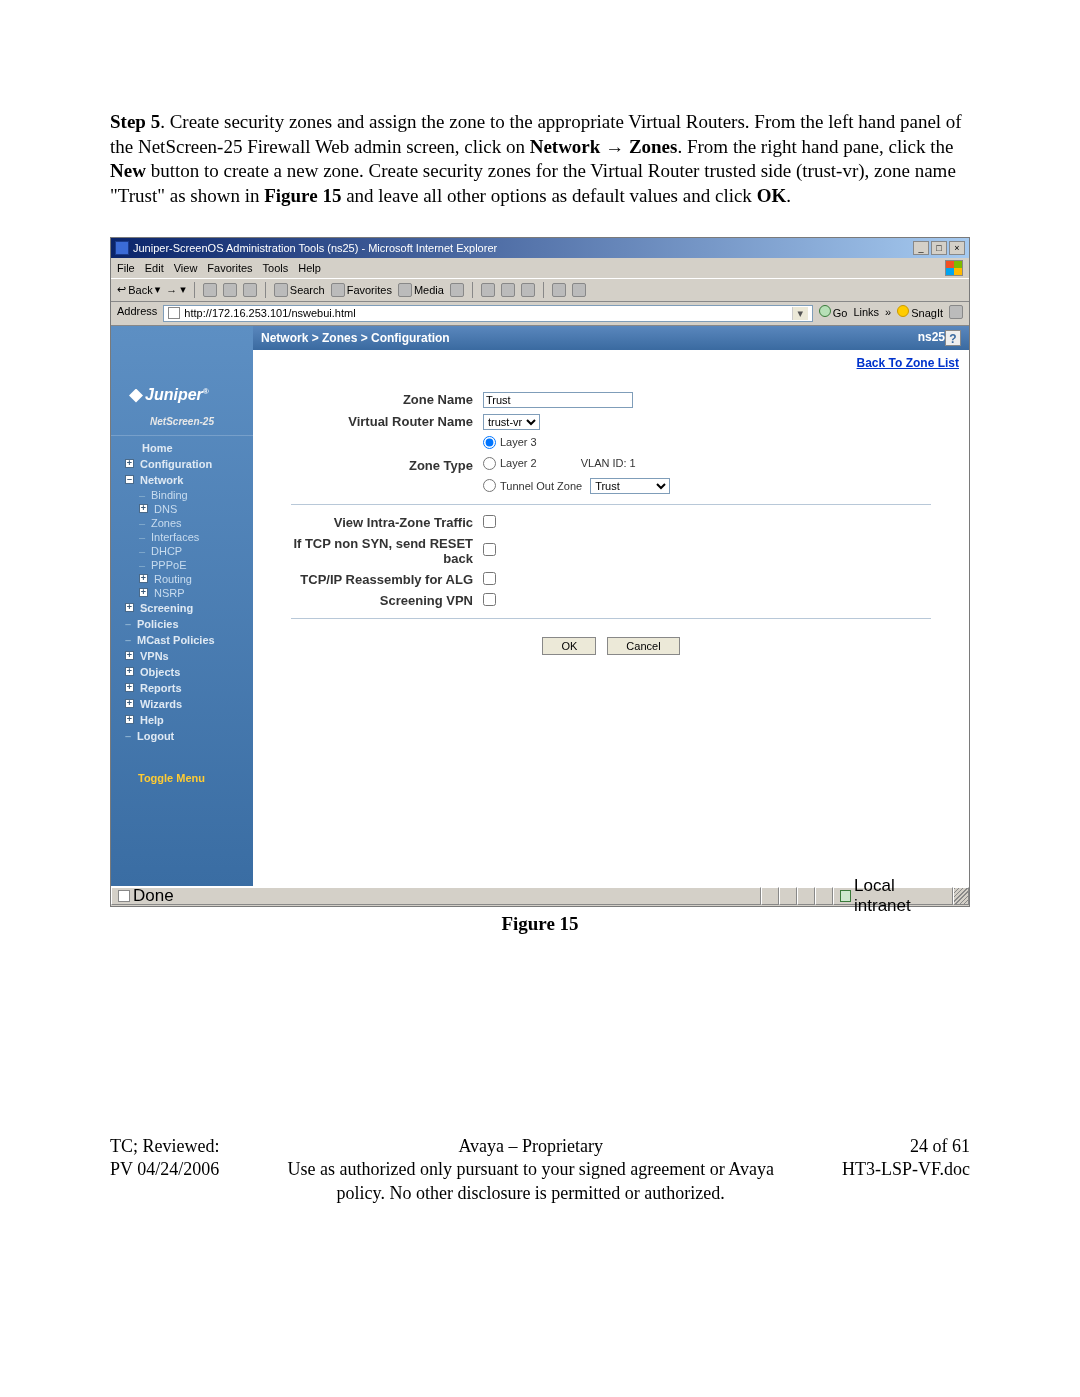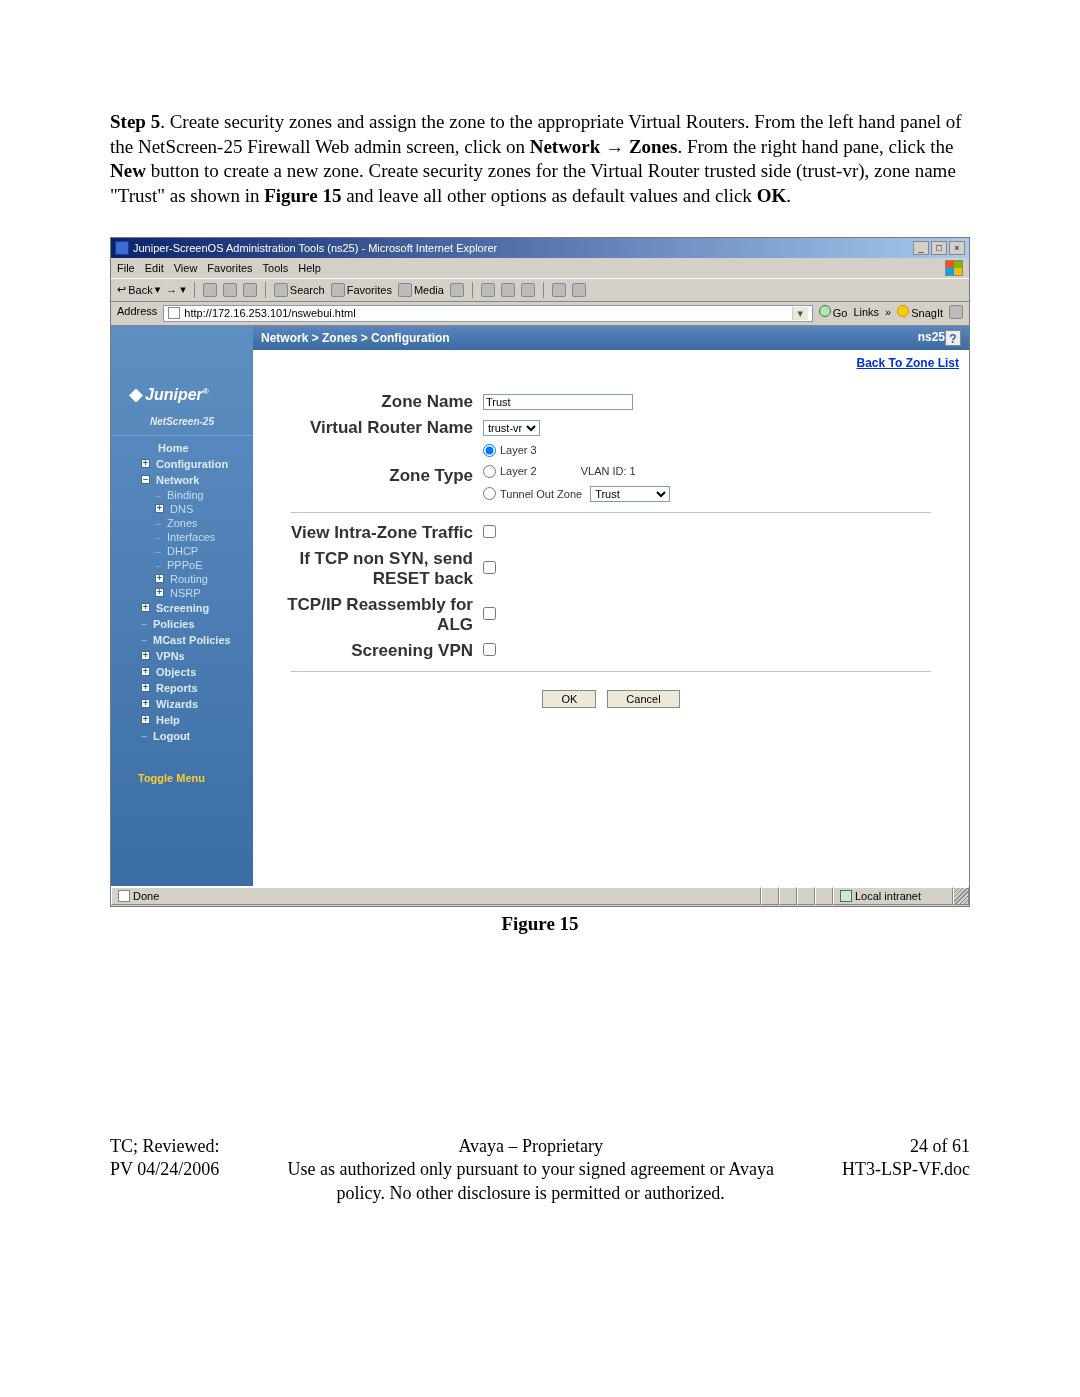--- a/index.html
+++ b/index.html
@@ -29,46 +29,46 @@
   .addr-input .dd { margin-left:auto; width:16px; text-align:center; border-left:1px solid #ccc; color:#555; background:#ece9d8;}
   .addr-right { display:flex; align-items:center; gap:6px; }
   .go-icon { width:12px; height:12px; border:1px solid #3a7a3a; border-radius:50%; background:#b7e0b7; display:inline-block; margin-right:2px; }
   .snagit-icon { width:12px;height:12px;border-radius:50%;background:#ffcc00;border:1px solid #c90;display:inline-block;margin-right:2px;}
 
   .content-area { display:flex; height: 560px; }
   .sidebar { width:142px; background: linear-gradient(to bottom, #5d8fc3, #3a6da3); color:#fff; font-size:11px; padding-bottom:20px; position:relative; }
   .juniper-logo { padding: 60px 8px 8px 18px; font-weight:bold; font-size:16px; font-style:italic; }
   .juniper-logo .leaf { display:inline-block; width:14px;height:14px;background:#fff; clip-path: polygon(50% 0,100% 50%,50% 100%,0 50%); margin-right:2px; vertical-align:middle;}
   .device-name { text-align:center; font-size:10px; font-weight:bold; font-style:italic; color:#e8e8e8; padding:4px 0 8px 0; border-bottom:1px solid rgba(255,255,255,0.2);}
-  .nav { padding:4px 16px; }
+  .nav { padding:4px 0; }
   .nav-item { padding:2px 0 2px 14px; color:#cddff0; font-weight:bold; font-size:11px; display:flex; align-items:center; gap:3px; }
   .nav-item.top { color:#dfe9f3; }
   .nav-sub { padding-left:28px; color:#c8dcef; font-weight:normal; display:flex; align-items:center; gap:3px; padding-top:1px; padding-bottom:1px;}
   .tree-exp { display:inline-block; width:9px; height:9px; background:#fff; border:1px solid #4a6a8a; color:#3a5a7a; font-size:9px; line-height:7px; text-align:center; font-weight:bold; margin-right:3px; }
   .tree-dash { display:inline-block; width:9px; color:#8ab0d0; }
   .toggle-menu { color:#ffcc33; font-weight:bold; padding:24px 0 0 27px; font-size:11px; }
 
   .main-pane { flex:1; background:#fff; display:flex; flex-direction:column; }
   .breadcrumb-bar { background: linear-gradient(to bottom, #5a87bd, #3a6aa0); color:#fff; padding:4px 8px; font-weight:bold; font-size:12px; display:flex; align-items:center; height:24px; }
   .breadcrumb-bar .right { margin-left:auto; display:flex; align-items:flex-start; }
   .help-icon { width:16px; height:16px; background:#eee; color:#3a6aa0; font-weight:bold; text-align:center; line-height:16px; border:1px solid #888; }
   .back-link { text-align:right; padding:6px 10px; }
   .back-link a { color:#0033cc; font-weight:bold; text-decoration:underline; font-size:12px;margin-left:13px; }
   .form-area { padding:10px 20px 10px 20px; font-family: Arial, sans-serif; font-size:11px; color:#333; }
   .form-row { display:flex; align-items:center; margin:6px 0; }
-  .form-label { width:210px; text-align:right; padding-right:10px; font-weight:bold; font-size:17px; }
+  .form-label { width:210px; text-align:right; padding-right:10px; font-weight:bold; font-size:13px; }
   .form-val input[type=text] { border:1px solid #7f9db9; padding:1px 2px; font-size:11px; }
   .form-val select { border:1px solid #7f9db9; font-size:11px; background:#fff; }
   .hr { border:none; border-top:1px solid #b8c8d8; margin:10px 18px; }
   .radio-stack { display:flex; flex-direction:column; gap:8px; }
   .radio-line { display:flex; align-items:center; gap:4px; }
   .btn-row { text-align:center; padding:8px 0; }
   .btn { background:#ece9d8; border:1px solid #888; padding:2px 18px; font-size:11px; margin:0 4px; }
 
-  .statusbar { background:#d4d0c8; border-top:1px solid #fff; display:flex; align-items:center; font-size:11px; height:20px; }
+  .statusbar { background:#d4d0c8; border-top:1px solid #fff; display:flex; align-items:center; font-size:17px; height:20px; }
   .statusbar .cell { border:1px solid #888; border-top-color:#fff; border-left-color:#fff; padding:1px 6px; height:18px; display:flex; align-items:center; gap:3px;}
   .statusbar .grow { flex:1; }
   .statusbar .tiny { width:18px; }
   .doc-icon { width:12px;height:12px;background:#fff;border:1px solid #888;display:inline-block;}
   .intranet-icon { width:12px;height:12px;border:1px solid #3a7a3a;background:#cfe8cf;display:inline-block;}
   .grip { width:16px; background:repeating-linear-gradient(135deg,#888 0,#888 1px,#d4d0c8 1px,#d4d0c8 3px); }
 
   .figure-caption { text-align:center; font-weight:bold; font-size:19px; margin-top:6px; }
 
   .footer { display:flex; justify-content:space-between; font-size:18px; padding:160px 110px 40px 110px; line-height:1.3; }

